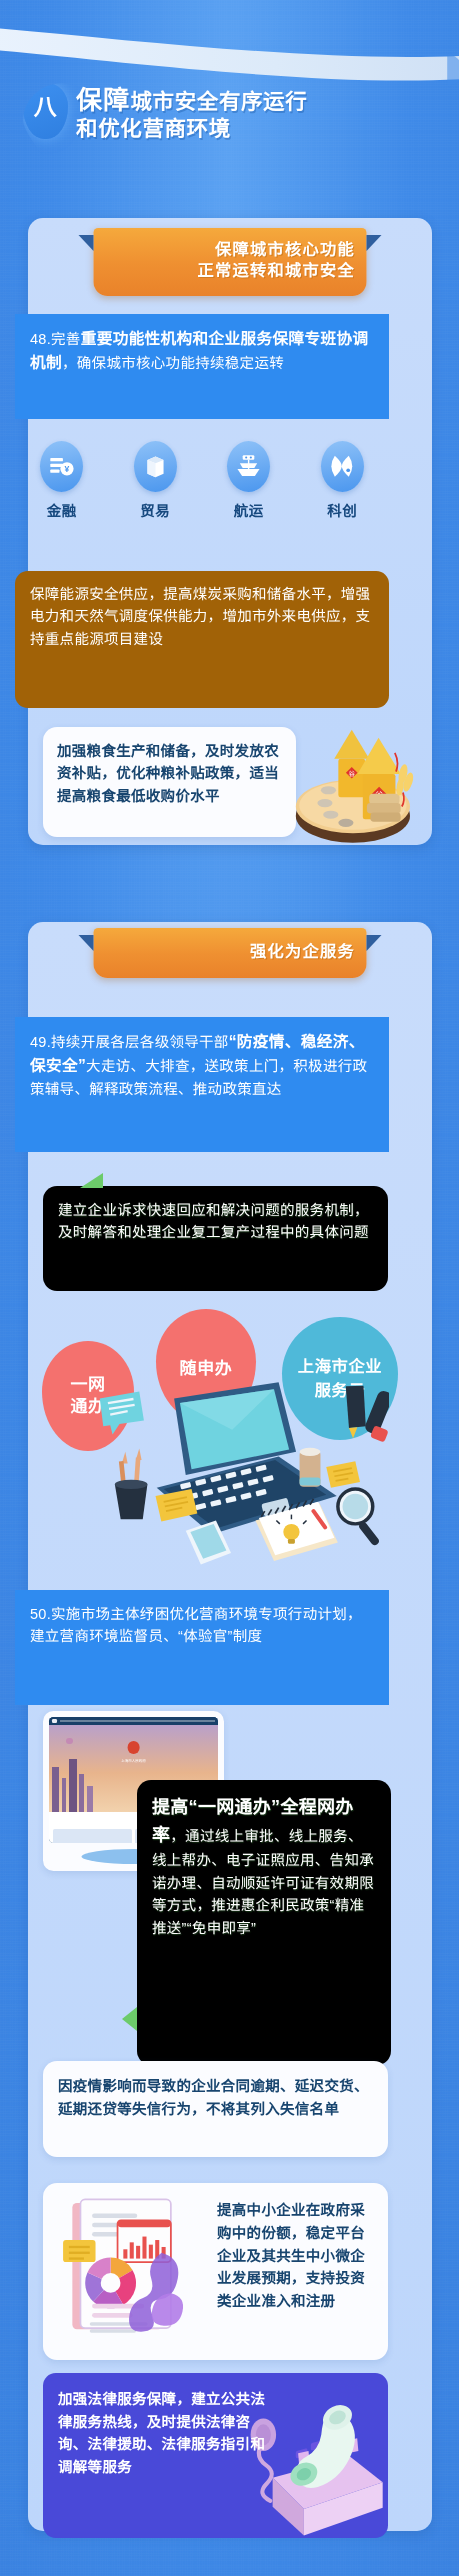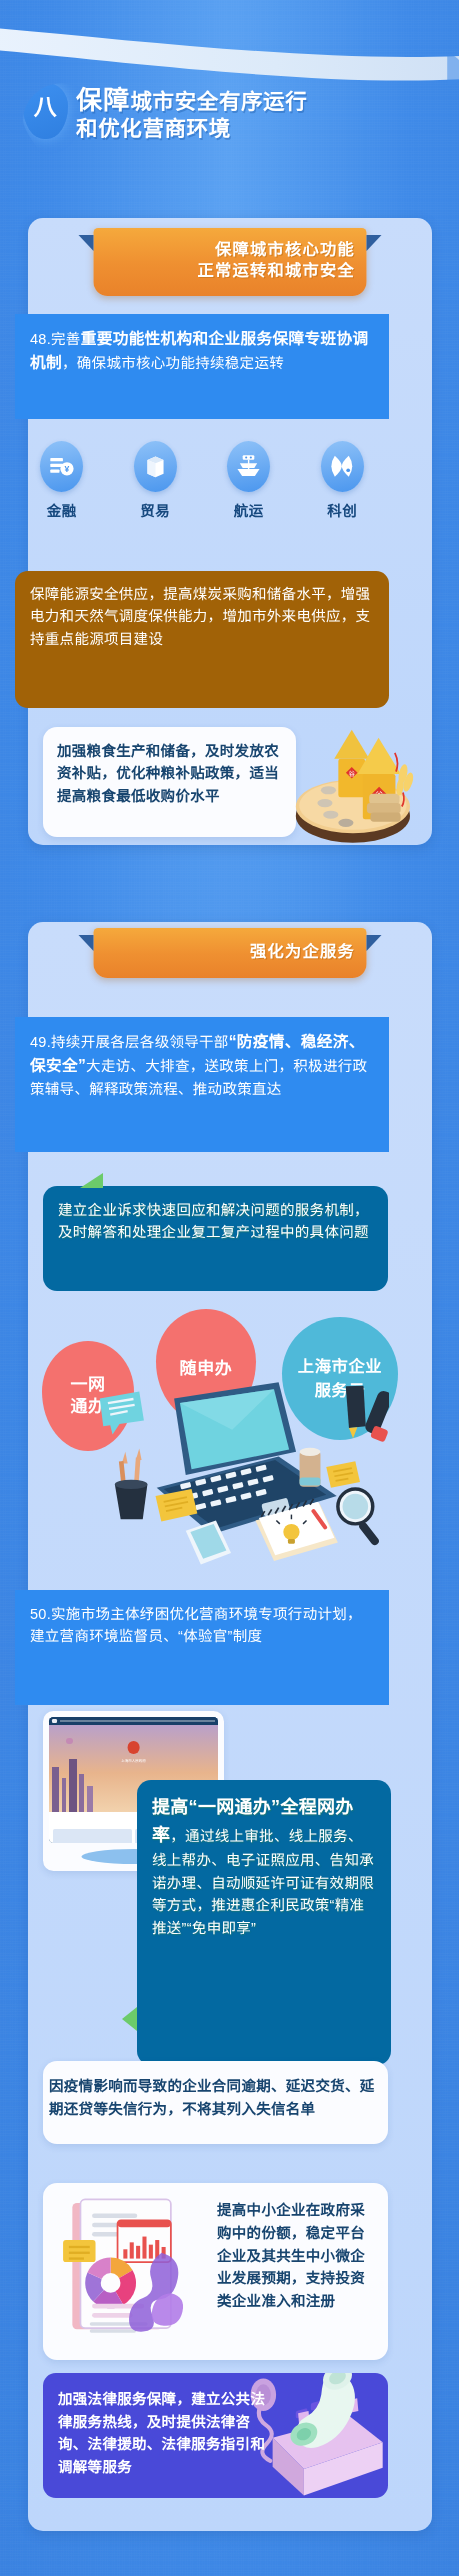--- a/index.html
+++ b/index.html
@@ -185,21 +185,21 @@
     box-shadow: 0 2.3px 7px rgba(30,80,160,.12);
   }
   .white-block p {
     color: #18456f; font-size: 14.5px; line-height: 1.56;
     font-weight: 700; letter-spacing: 0.3px;
   }
 
   
   .green-bubble {
     position: absolute;
-    background: #0369a1;
+    background: #000000;
     border-radius: 14px;
     padding: 12.8px 15px 15px;
   }
   .green-bubble p {
     color: #ffffff; font-size: 14.5px; line-height: 1.56; letter-spacing: 0.3px;
     text-shadow: 0.6px 0.6px 1.2px rgba(60,140,60,.45);
   }
   .green-bubble .tail {
     position: absolute;
     top: -12.8px; left: 37px;
@@ -575,21 +575,21 @@
   <div style="position:absolute;left:50%;bottom:7px;transform:translateX(-50%);width:105px;height:15px;border-radius:50%;background:#8cc0ee;"></div>
 </div>
 
 <div class="green-bubble" style="top:1780px; left:137px; width:254px; height:285px;">
   <span class="tail-left"></span>
   <p>
     <span class="em">提高“一网通办”全程网办率</span><span>，通过线上审批、线上服务、线上帮办、电子证照应用、告知承诺办理、自动顺延许可证有效期限等方式，推进惠企利民政策“精准推送”“免申即享”</span>
   </p>
 </div>
 
-<div class="white-block" style="top:2061px; left:43px; width:345px; height:83px; padding:14px 6px;">
+<div class="white-block" style="top:2061px; left:43px; width:345px; height:96px; padding:14px 15px;">
   <p>因疫情影响而导致的企业合同逾期、延迟交货、延期还贷等失信行为，不将其列入失信名单</p>
 </div>
 
 <div class="white-block" style="top:2183px; left:43px; width:345px; height:177px; padding:12.8px 14px;">
   <div style="display:flex; gap:25px; align-items:flex-start;">
     <svg width="135" height="146" viewBox="0 0 232 252" style="flex:0 0 135px;">
       <rect x="26" y="12" width="156" height="218" rx="8" fill="#f1b7c4"></rect>
       <rect x="40" y="6" width="156" height="222" rx="8" fill="#fdfdfe" stroke="#d9c3e8" stroke-width="3"></rect>
       <g fill="#d8dde6">
         <rect x="60" y="30" width="78" height="8" rx="4"></rect>
@@ -633,21 +633,21 @@
         <rect x="56" y="230" width="80" height="6" rx="3"></rect>
       </g>
 
       <path d="M180 98 q34 10 28 44 q-6 34 -30 36 q-24 2 -14 28 q10 26 -16 28 q-26 2 -24 -24 q2 -26 24 -34 q22 -8 14 -34 q-8 -26 18 -44 Z" fill="#8e5fd8" opacity=".85"></path>
       <path d="M196 168 q26 6 20 32 q-6 26 -32 24 q-26 -2 -20 -28 q6 -26 32 -28 Z" fill="#b17ce8" opacity=".9"></path>
     </svg>
     <p style="flex:1; padding-top:3.5px;">提高中小企业在政府采购中的份额，稳定平台企业及其共生中小微企业发展预期，支持投资类企业准入和注册</p>
   </div>
 </div>
 
-<div class="dark-blue-block" style="top:2373px; left:43px; width:345px; height:125px; padding:15px 15px;">
+<div class="dark-blue-block" style="top:2373px; left:43px; width:345px; height:165px; padding:15px 15px;">
   <p style="width:209px; position:relative; z-index:2;">加强法律服务保障，建立公共法律服务热线，及时提供法律咨询、法律援助、法律服务指引和调解等服务</p>
   <svg style="position:absolute; right:3.5px; bottom:0; z-index:1;" width="168" height="145" viewBox="0 0 290 250">
 
     <path d="M96 146 L230 110 L286 154 L150 200 Z" fill="#e6c2ef"></path>
     <path d="M96 146 L150 200 L150 246 L96 196 Z" fill="#d0a8dd"></path>
     <path d="M150 200 L286 154 L286 198 L150 246 Z" fill="#edd1f4"></path>
 
     <g fill="#6a54e0">
       <rect x="136" y="134" width="20" height="13" rx="3" transform="skewY(-14)"></rect>
       <rect x="162" y="127" width="20" height="13" rx="3" transform="skewY(-14)"></rect>

